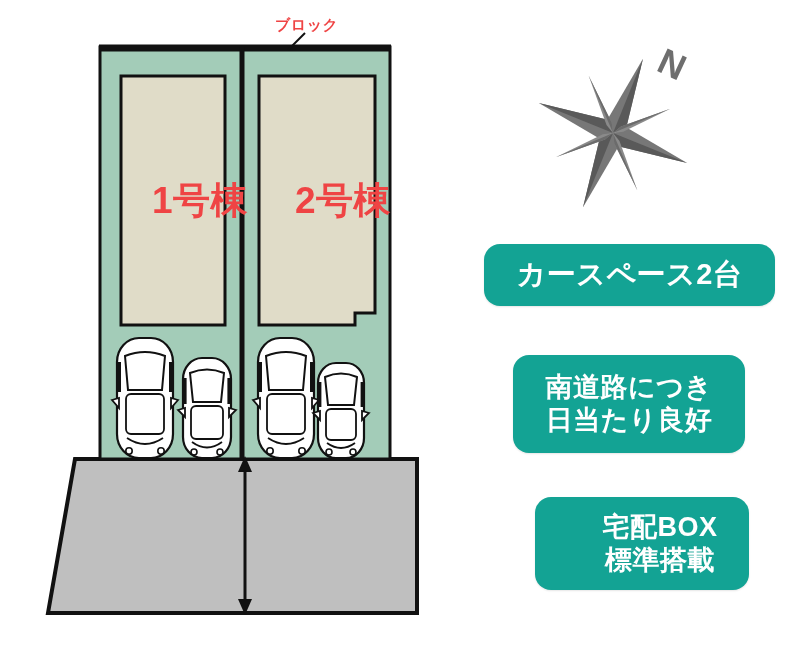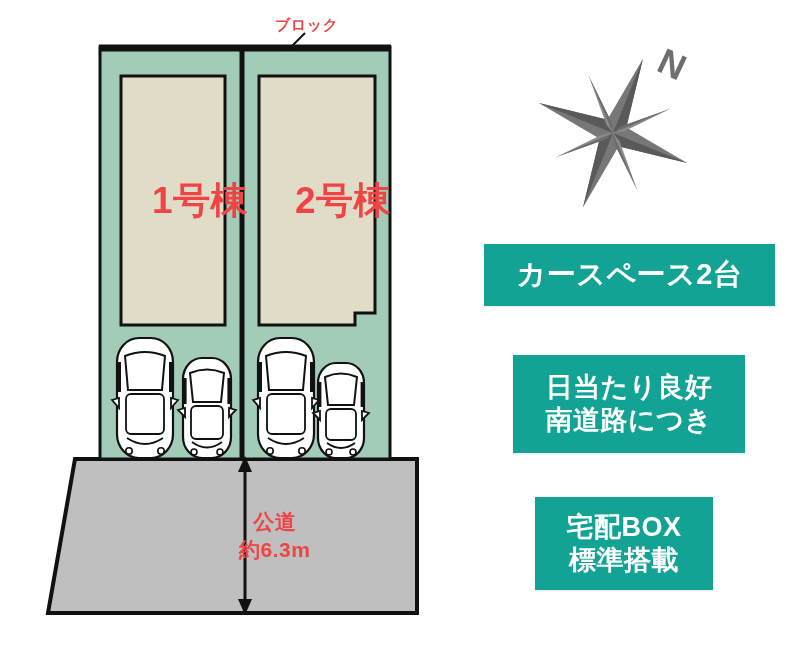--- a/index.html
+++ b/index.html
@@ -19,27 +19,27 @@
 
   #label-bldg1{left:128px;top:176px;font-size:37px;margin-left:24px;}
   #label-bldg2{left:267px;top:176px;font-size:37px;margin-left:28px;}
 
   #label-road{left:239px;top:508px;font-size:21px;text-align:center;
               line-height:1.35;font-weight:700;}
   #label-road div{display:block;}
 
   
   .badge{position:absolute;background:#13a394;color:#ffffff;
-         border-radius:0;display:flex;align-items:center;
+         border-radius:16px;display:flex;align-items:center;
          justify-content:center;text-align:center;font-weight:700;
          line-height:1.22;letter-spacing:0.5px;
          box-shadow:0 1px 2px rgba(0,0,0,0.10);}
   #badge-carspace{left:484px;top:244px;width:291px;height:62px;font-size:29px;}
   #badge-sun{left:513px;top:355px;width:232px;height:98px;font-size:27px;}
-  #badge-delivery{left:535px;top:497px;width:178px;height:93px;font-size:27px;}
+  #badge-delivery{left:535px;top:497px;width:178px;height:93px;font-size:27px;padding-left:36px;}
   .badge span{display:block;}
 </style>
 </head>
 <body>
 
 <div id="stage">
 
   <svg class="plot-svg" viewBox="0 0 800 657">
 
     <polygon points="75,459 417,459 417,613 48,613" fill="#bfbfbf" stroke="#111111" stroke-width="4"></polygon>
@@ -137,33 +137,29 @@
     </g>
     <text x="655" y="70" fill="#6e6e6e" font-size="36" font-weight="700" font-family="Liberation Sans, sans-serif" transform="rotate(25,655,70)">N</text>
   </svg>
 
   <div class="map-label" id="label-block">ブロック</div>
 
   <div class="map-label" id="label-bldg1">1号棟</div>
 
   <div class="map-label" id="label-bldg2">2号棟</div>
 
-  <div class="map-label" id="label-road">
-    <div>公道</div>
-    <div>約6.3m</div>
-  </div>
 
   <div class="badge" id="badge-carspace">
     <span>カースペース2台</span>
   </div>
 
   <div class="badge" id="badge-sun">
     <div>
+      <span>南道路につき</span>
       <span>日当たり良好</span>
-      <span>南道路につき</span>
     </div>
   </div>
 
   <div class="badge" id="badge-delivery">
     <div>
       <span>宅配BOX</span>
       <span>標準搭載</span>
     </div>
   </div>
 

